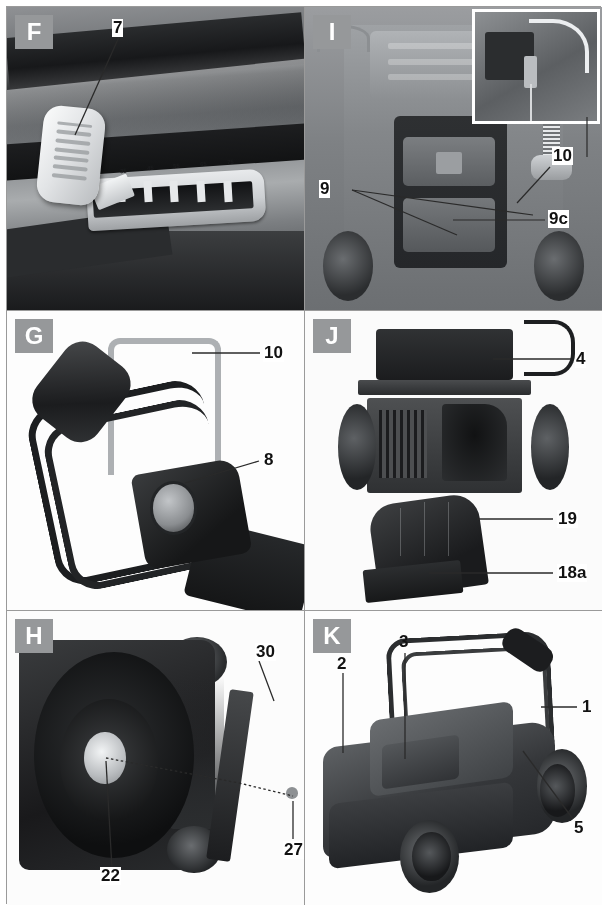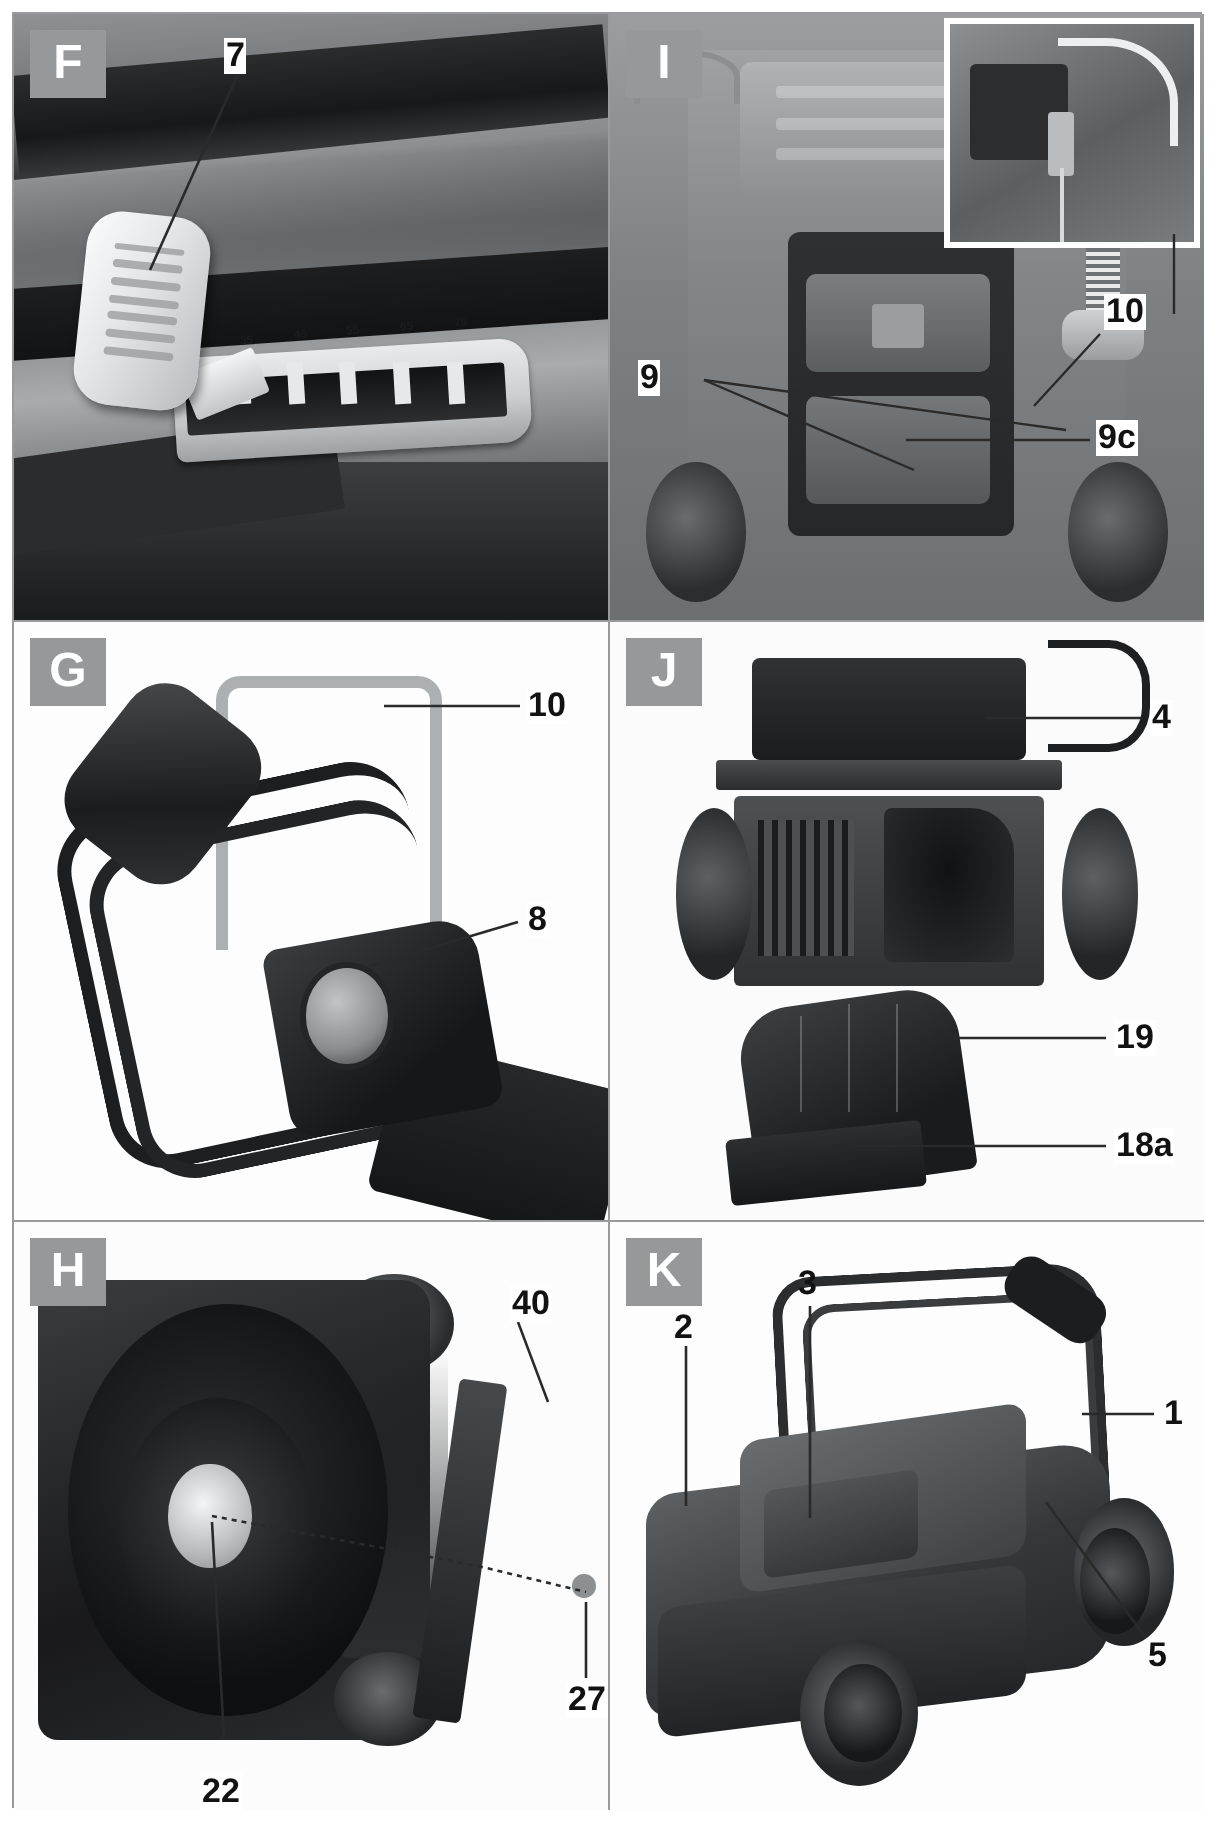--- a/index.html
+++ b/index.html
@@ -345,23 +345,23 @@
     <div class="badge">H</div>
 
     <svg class="diag" style="left:0;top:0;width:297px;height:294px">
       <line x1="99" y1="147" x2="232" y2="172" stroke="#2a2a2a" stroke-width="1.3" stroke-dasharray="2.5 2.5"></line>
       <line x1="232" y1="172" x2="286" y2="185" stroke="#2a2a2a" stroke-width="1.3" stroke-dasharray="2.5 2.5"></line>
       <line x1="267" y1="90" x2="252" y2="50" stroke="#2a2a2a" stroke-width="1.3"></line>
       <line x1="286" y1="190" x2="286" y2="228" stroke="#2a2a2a" stroke-width="1.3"></line>
       <line x1="99" y1="150" x2="105" y2="258" stroke="#2a2a2a" stroke-width="1.3"></line>
     </svg>
 
-    <div class="lbl" style="left:248px;top:32px">40</div>
+    <div class="lbl" style="left:248px;top:32px">30</div>
     <div class="lbl" style="left:276px;top:230px">27</div>
-    <div class="lbl" style="left:93px;top:276px">22</div>
+    <div class="lbl" style="left:93px;top:256px">22</div>
   </div>
 
   <div class="panel p-k">
     <div class="photo ph">
       <div class="k-bg"></div>
       <div class="k-bar1"></div>
       <div class="k-bar2"></div>
       <div class="k-grip"></div>
       <div class="k-deck"></div>
       <div class="k-lowdeck"></div>

